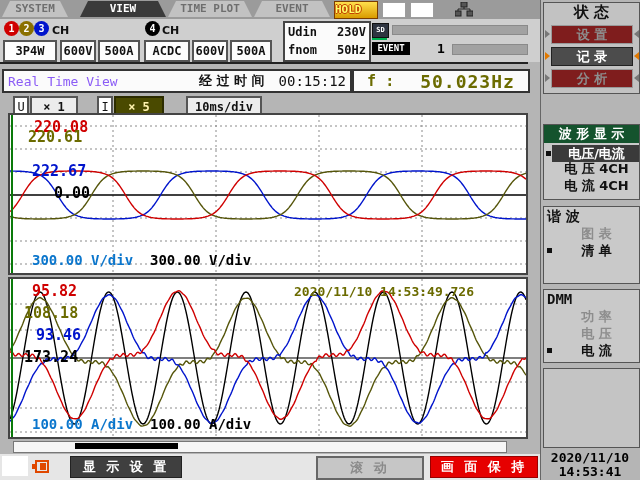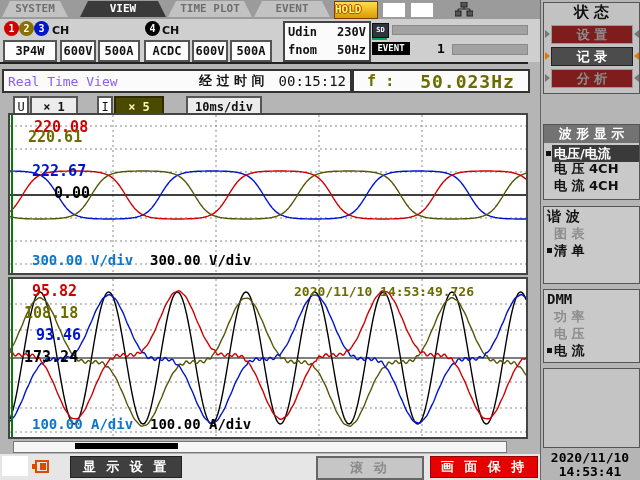--- a/index.html
+++ b/index.html
@@ -79,23 +79,23 @@
   .sectitle.left{text-align:left;padding-left:3px;}
   .navbtn{position:absolute;left:7px;width:80px;height:17px;line-height:17px;text-align:center;
           font-size:13px;font-weight:bold;}
   .navbtn.dim{background:#7f1d1d;color:#8d8d8d;border:1px solid #999;}
   .navbtn.active{background:#4c4c4c;color:#fff;border:1px solid #222;}
   .tri{position:absolute;top:4px;width:0;height:0;border-top:4px solid transparent;border-bottom:4px solid transparent;}
   .tri.l{left:-7px;border-left:5px solid #777;}
   .tri.r{right:-7px;border-right:5px solid #777;}
   .navbtn.active .tri.l{border-left-color:#e07800;}
   .navbtn.active .tri.r{border-right-color:#e07800;}
-  .sechdr{background:#737373;color:#fff;font-size:13px;font-weight:bold;text-align:center;
+  .sechdr{background:#14532d;color:#fff;font-size:13px;font-weight:bold;text-align:center;
           height:18px;line-height:18px;}
-  .sitem{position:relative;height:17px;line-height:17px;font-size:13px;color:#111;padding-left:10px;font-weight:bold;}
+  .sitem{position:relative;height:17px;line-height:17px;font-size:13px;color:#111;padding-left:10px;font-weight:bold;text-align:center;}
   .sitem.dim{color:#8d8d8d;}
   .sitem.sel{background:#3a3a3a;color:#fff;margin-left:8px;padding-left:2px;}
   .bullet{position:absolute;left:-6px;top:6px;width:5px;height:5px;background:#111;}
   .bullet2{position:absolute;left:3px;top:6px;width:5px;height:5px;background:#111;}
   #dtbox{left:542px;top:451px;width:96px;text-align:center;font-size:13px;font-weight:bold;color:#000;line-height:14px;}
 </style>
 </head>
 <body>
 
 <div id="screen">

